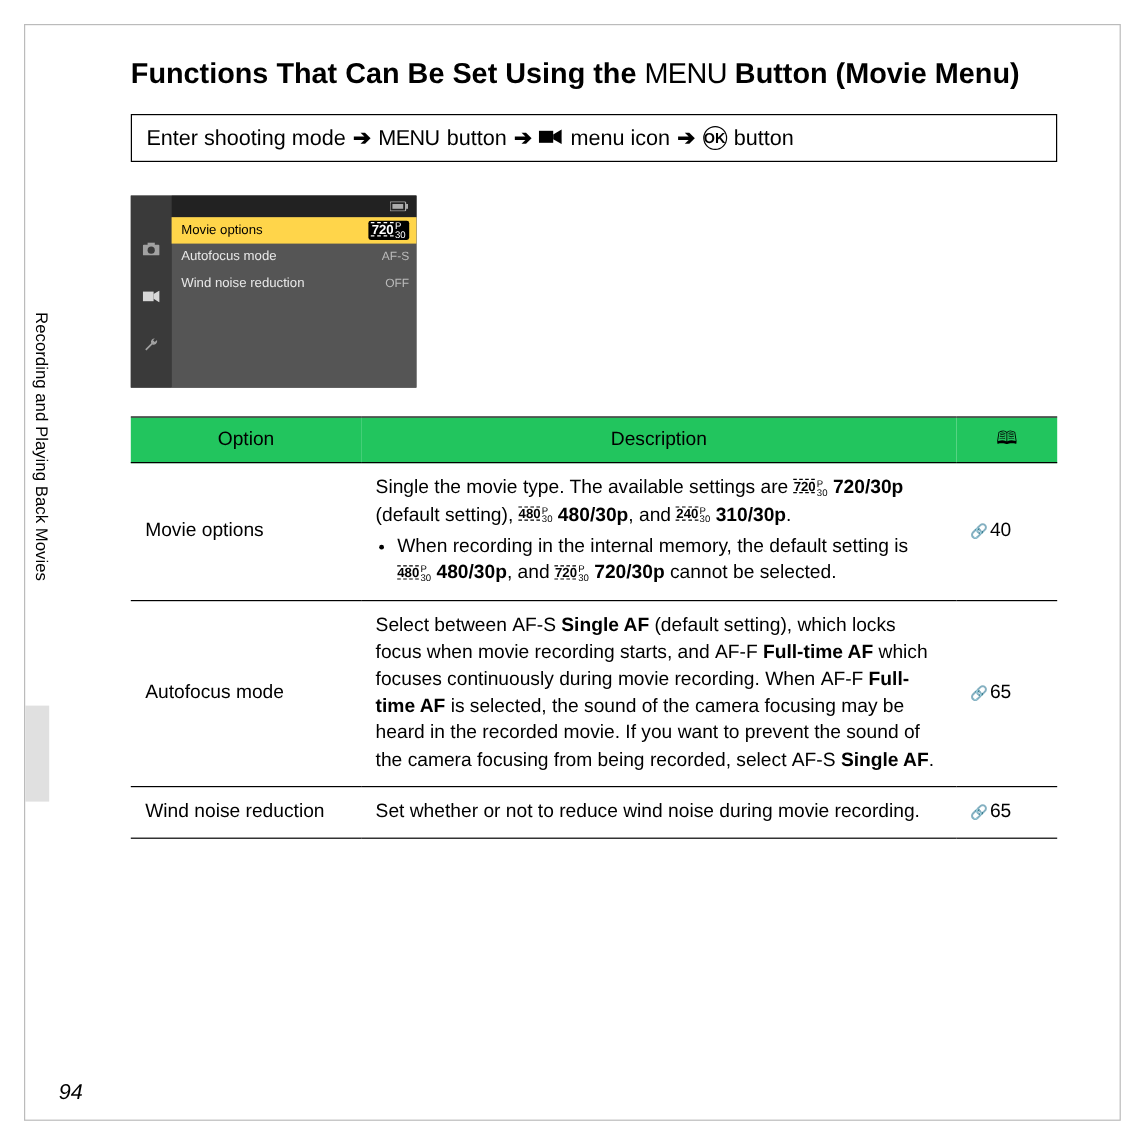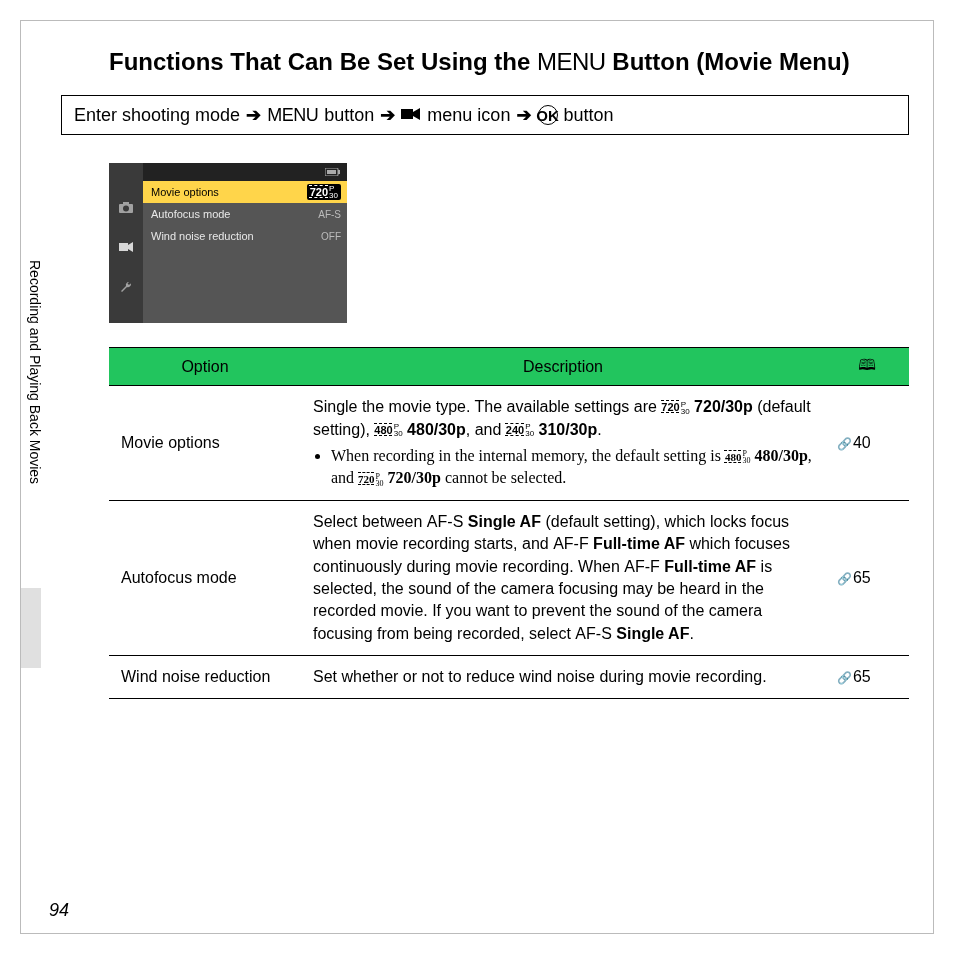--- a/index.html
+++ b/index.html
@@ -10,54 +10,55 @@
     background: #fff;
     font-family: "Segoe UI", "Helvetica Neue", Arial, sans-serif;
     color: #000;
     position: relative;
   }
   .page {
     position: absolute;
     inset: 20px;
     border: 1px solid #bbb;
     box-sizing: border-box;
-    padding: 25px 24px 25px 40px;
+    padding: 25px 52px 25px 40px;
   }
   h1.title {
     font-size: 24px;
     font-weight: 700;
     margin: 0 0 18px 48px;
     line-height: 1.3;
   }
   .glyph-menu {
     font-family: "Arial Narrow", Arial, sans-serif;
     font-weight: 400;
     letter-spacing: -0.5px;
   }
   .nav-box {
+    margin-left: 48px;
     border: 1px solid #000;
     padding: 8px 12px;
     font-size: 18px;
     display: flex;
     align-items: center;
     gap: 6px;
     flex-wrap: wrap;
   }
   .arrow {
     font-weight: 700;
   }
   .ok-btn {
     display: inline-flex;
     align-items: center;
     justify-content: center;
     border: 1.5px solid #000;
     border-radius: 50%;
     width: 18px;
     height: 18px;
-    font-size: 15px;
+    font-size: 12px;
     font-weight: 700;
     line-height: 1;
   }
   .intro-row {
     display: flex;
     margin: 28px 0 24px 48px;
     gap: 18px;
   }
   .intro-text {
     flex: 1;
@@ -210,21 +211,20 @@
     flex-direction: column;
     margin-left: 1px;
   }
   .af-glyph {
     font-family: Arial, sans-serif;
     font-weight: 400;
   }
   ul.bullets {
     margin: 4px 0 0 0;
     padding-left: 18px;
-    font-family: Liberation Serif, serif;
   }
   ul.bullets li {
     margin: 0;
   }
   .page-num {
     position: absolute;
     left: 28px;
     bottom: 12px;
     font-style: italic;
     font-size: 18px;

